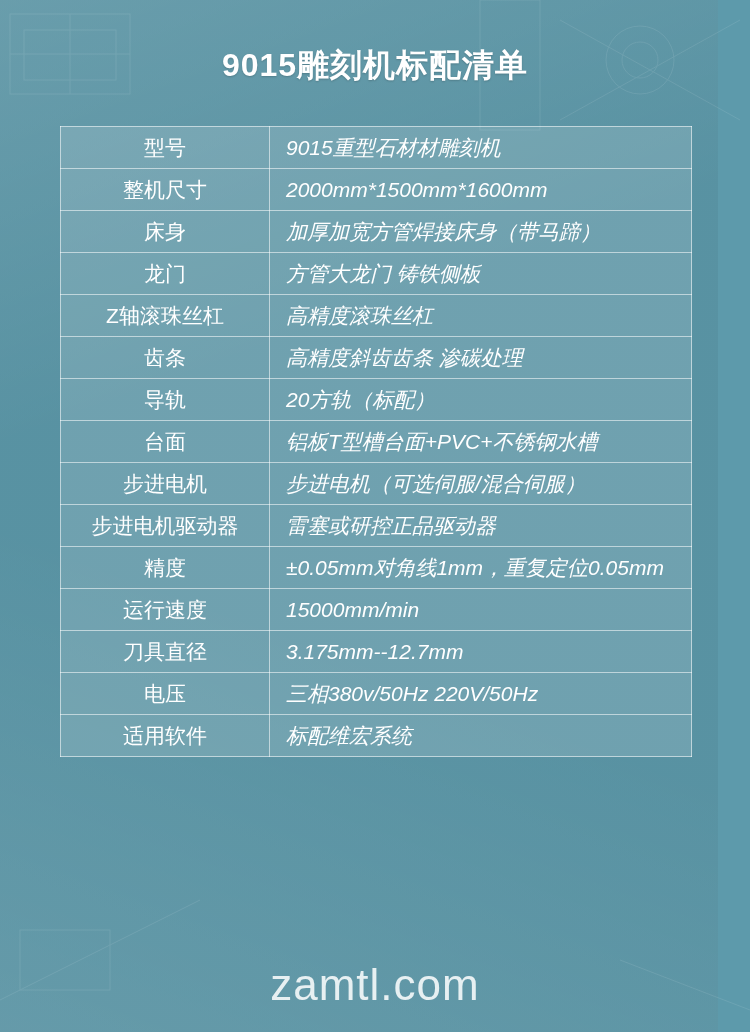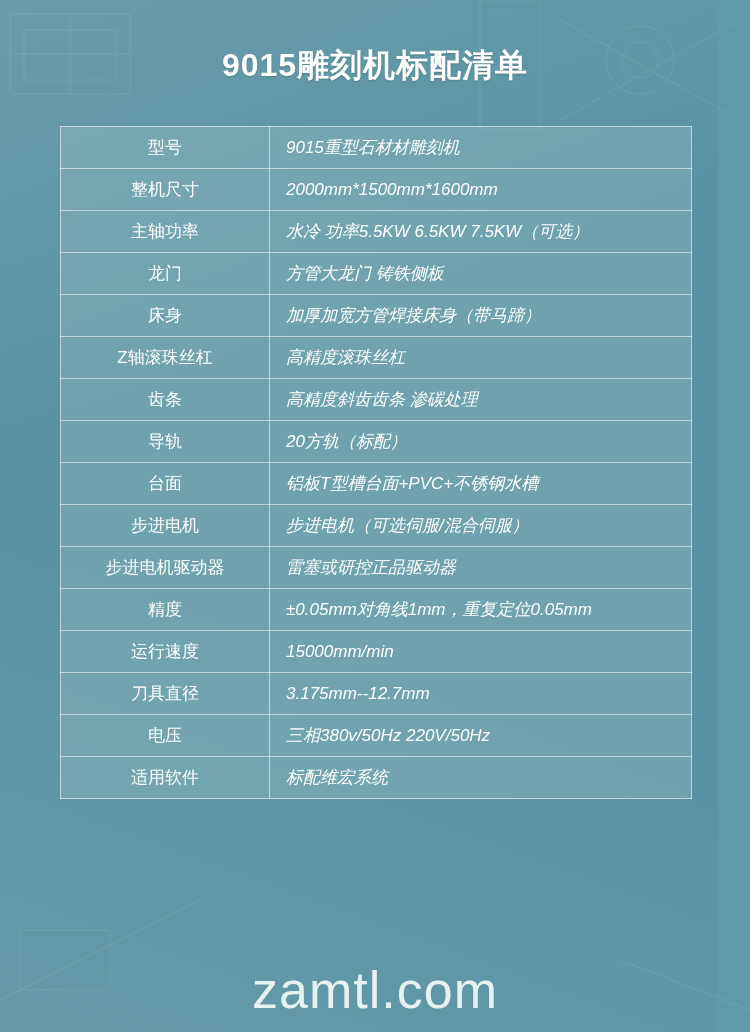--- a/index.html
+++ b/index.html
@@ -55,42 +55,42 @@
     width: 632px;
     border-collapse: collapse;
     background: rgba(255,255,255,0.14);
   }
   .spec-table tr {
     height: 42px;
   }
   .spec-table td {
     border: 1px solid rgba(255,255,255,0.55);
     color: #ffffff;
-    font-size: 17px;
+    font-size: 21px;
     padding: 6px 0;
     vertical-align: middle;
   }
   .spec-table td.label {
     width: 208px;
     text-align: center;
     font-weight: normal;
   }
   .spec-table td.value {
     padding-left: 16px;
     text-align: left;
     font-weight: normal;
     font-style: italic;
   }
   .watermark {
     position: absolute;
     left: 0;
     top: 960px;
     width: 750px;
     text-align: center;
-    font-size: 52px;
+    font-size: 44px;
     color: rgba(255,255,255,0.85);
     letter-spacing: 1px;
     font-family: "Liberation Sans", sans-serif;
   }
 </style>
 </head>
 <body>
 
 <div class="page">
 
@@ -119,30 +119,26 @@
     <tbody>
       <tr>
         <td class="label">型号</td>
         <td class="value">9015重型石材材雕刻机</td>
       </tr>
       <tr>
         <td class="label">整机尺寸</td>
         <td class="value">2000mm*1500mm*1600mm</td>
       </tr>
       <tr>
-        <td class="label">主轴功率</td>
-        <td class="value">水冷 功率5.5KW  6.5KW  7.5KW（可选）</td>
+        <td class="label">床身</td>
+        <td class="value">加厚加宽方管焊接床身（带马蹄）</td>
       </tr>
       <tr>
         <td class="label">龙门</td>
         <td class="value">方管大龙门 铸铁侧板</td>
-      </tr>
-      <tr>
-        <td class="label">床身</td>
-        <td class="value">加厚加宽方管焊接床身（带马蹄）</td>
       </tr>
       <tr>
         <td class="label">Z轴滚珠丝杠</td>
         <td class="value">高精度滚珠丝杠</td>
       </tr>
       <tr>
         <td class="label">齿条</td>
         <td class="value">高精度斜齿齿条 渗碳处理</td>
       </tr>
       <tr>

